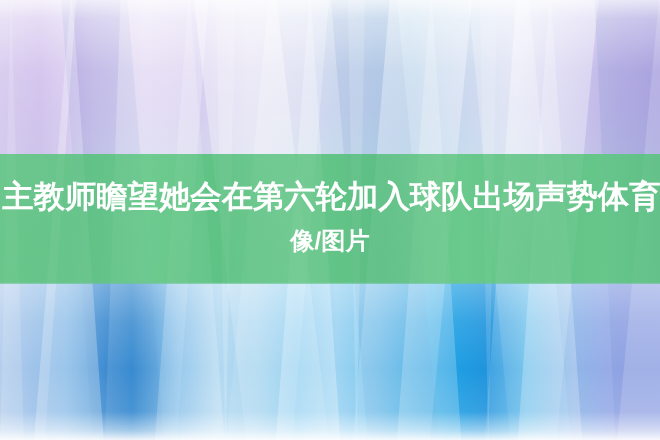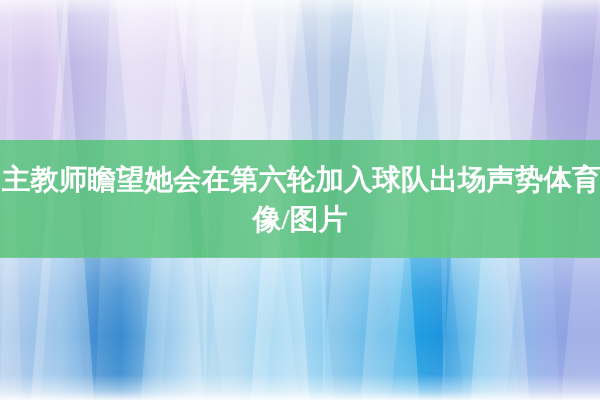--- a/index.html
+++ b/index.html
@@ -151,22 +151,21 @@
     white-space: nowrap;
     text-align: center;
   }
   .caption-line.l1 {
     font-size: 28.5px;
     width: 600px;
     padding: 0 2px;
     box-sizing: border-box;
   }
   .caption-line.l2 {
-    font-size: 29px;
-    font-family: Liberation Serif, serif;
+    font-size: 22px;
   }
 
   .bottom-mark {
     position: absolute;
     left: 0;
     top: 378px;
     width: 600px;
     text-align: center;
     font-size: 9px;
     color: rgba(255,255,255,0.75);

